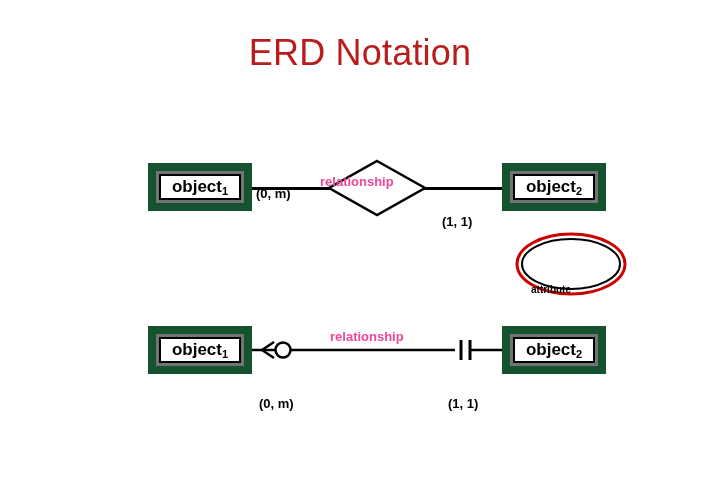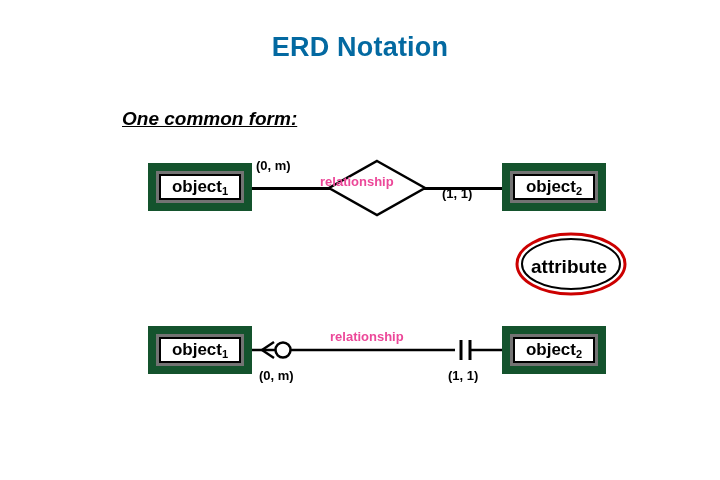--- a/index.html
+++ b/index.html
@@ -14,23 +14,23 @@
     background: #ffffff;
     overflow: hidden;
     font-family: "Liberation Sans", sans-serif;
   }
   .title {
     position: absolute;
     left: 0;
     top: 32px;
     width: 720px;
     text-align: center;
-    font-size: 27px;
-    font-weight: bold;
-    color: #0369a1;
+    font-size: 36px;
+    font-weight: normal;
+    color: #b91c1c;
     letter-spacing: 0.2px;
   }
   .section-head {
     position: absolute;
     font-size: 19px;
     font-weight: bold;
     font-style: italic;
     color: #000000;
     text-decoration: underline;
     white-space: nowrap;
@@ -76,20 +76,21 @@
     position: relative;
     top: 4px;
   }
 
   .card {
     position: absolute;
     font-size: 13px;
     font-weight: bold;
     color: #000000;
     white-space: nowrap;
+    margin-top: 28px;
   }
   .reltext {
     position: absolute;
     font-size: 13px;
     font-weight: bold;
     color: #ec4899;
     white-space: nowrap;
   }
 
   .line {
@@ -106,21 +107,20 @@
     pointer-events: none;
   }
 </style>
 </head>
 <body>
 
 <div id="page">
 
   <div class="title">ERD Notation</div>
 
-  <div class="section-head" id="head1">One common form:</div>
 
   <div class="line" style="left:252px; top:187px; width:78px; height:3px;"></div>
 
   <div class="line" style="left:424px; top:187px; width:80px; height:3px;"></div>
 
   <svg class="overlay" viewBox="0 0 720 480">
 
     <polygon points="377,161 425,188 377,215 329,188" fill="#ffffff" stroke="#000000" stroke-width="2.5"></polygon>
 
     <ellipse cx="571" cy="264" rx="54" ry="30" fill="#ffffff" stroke="#cc0000" stroke-width="3"></ellipse>
@@ -154,21 +154,21 @@
     <div class="label">
       <span>object</span>
         <sub>2</sub>
     </div>
   </div>
 
   <div class="reltext" style="left:320px; top:174px;">relationship</div>
   <div class="card" style="left:256px; top:158px;">(0, m)</div>
   <div class="card" style="left:442px; top:186px;">(1, 1)</div>
 
-  <div class="card" style="left:531px; top:256px; font-size:19px;">attribute</div>
+  <div class="card" style="left:531px; top:256px; font-size:10px;">attribute</div>
 
   <div class="entity" style="left:148px; top:326px; width:104px; height:48px;">
     <div class="inner"></div>
     <div class="label">
       <span>object</span>
         <sub>1</sub>
     </div>
   </div>
 
   <div class="entity" style="left:502px; top:326px; width:104px; height:48px;">

